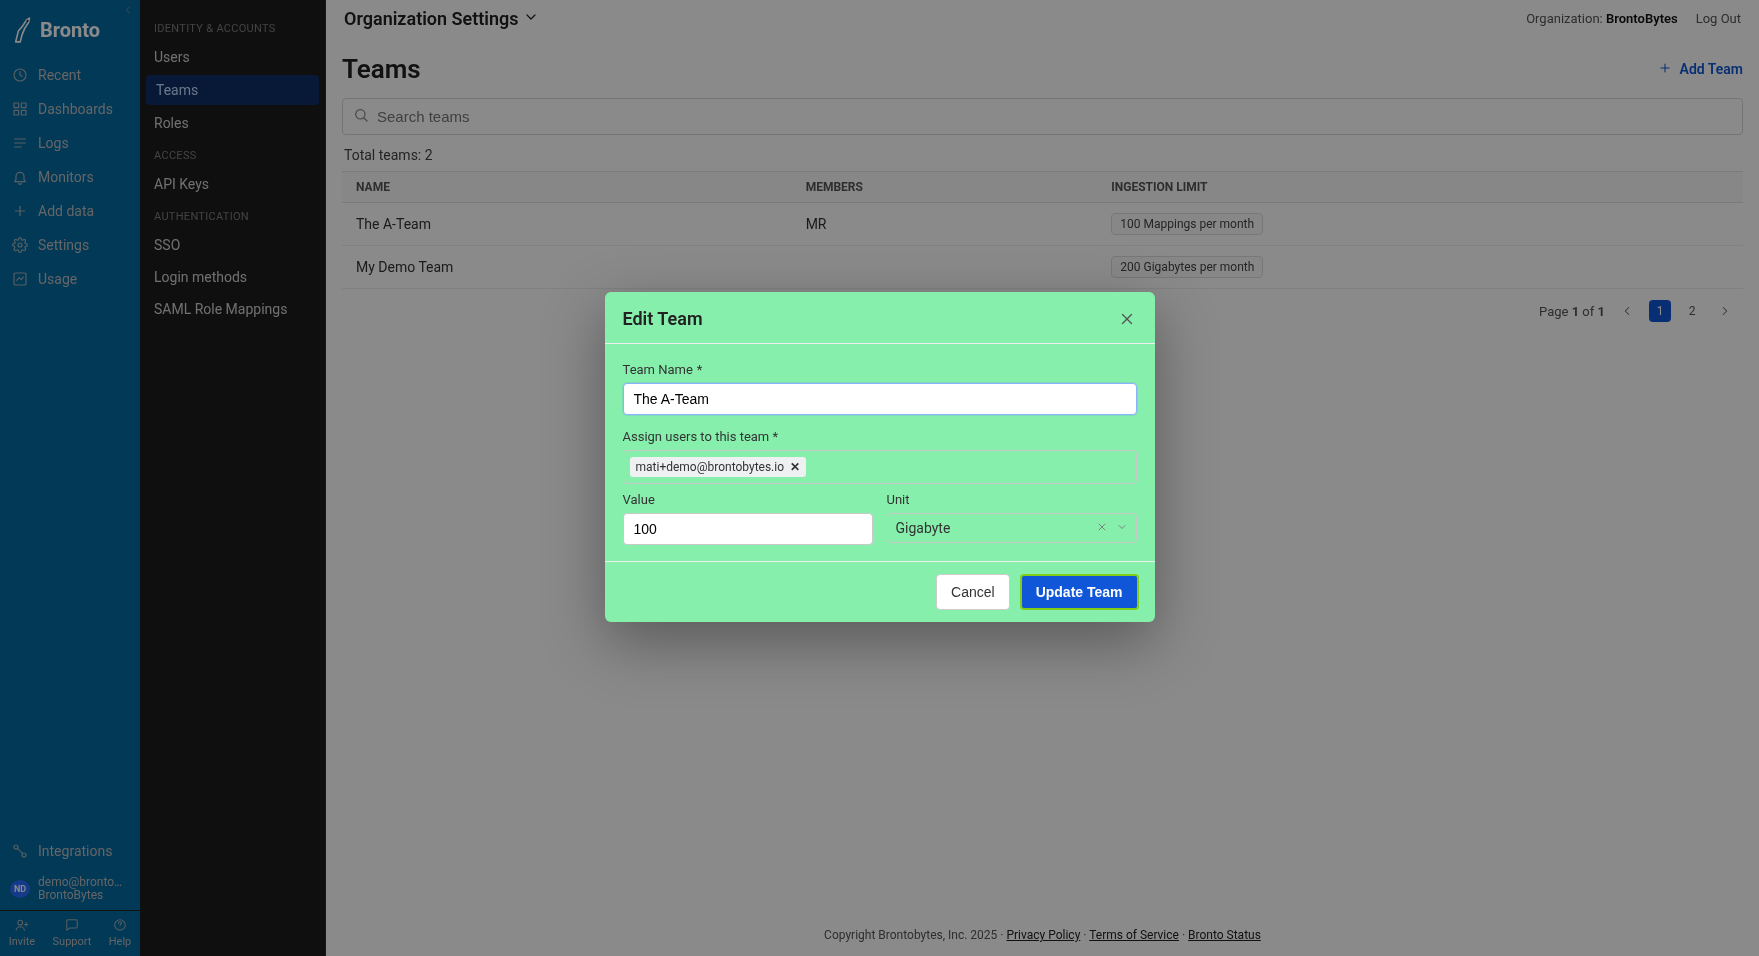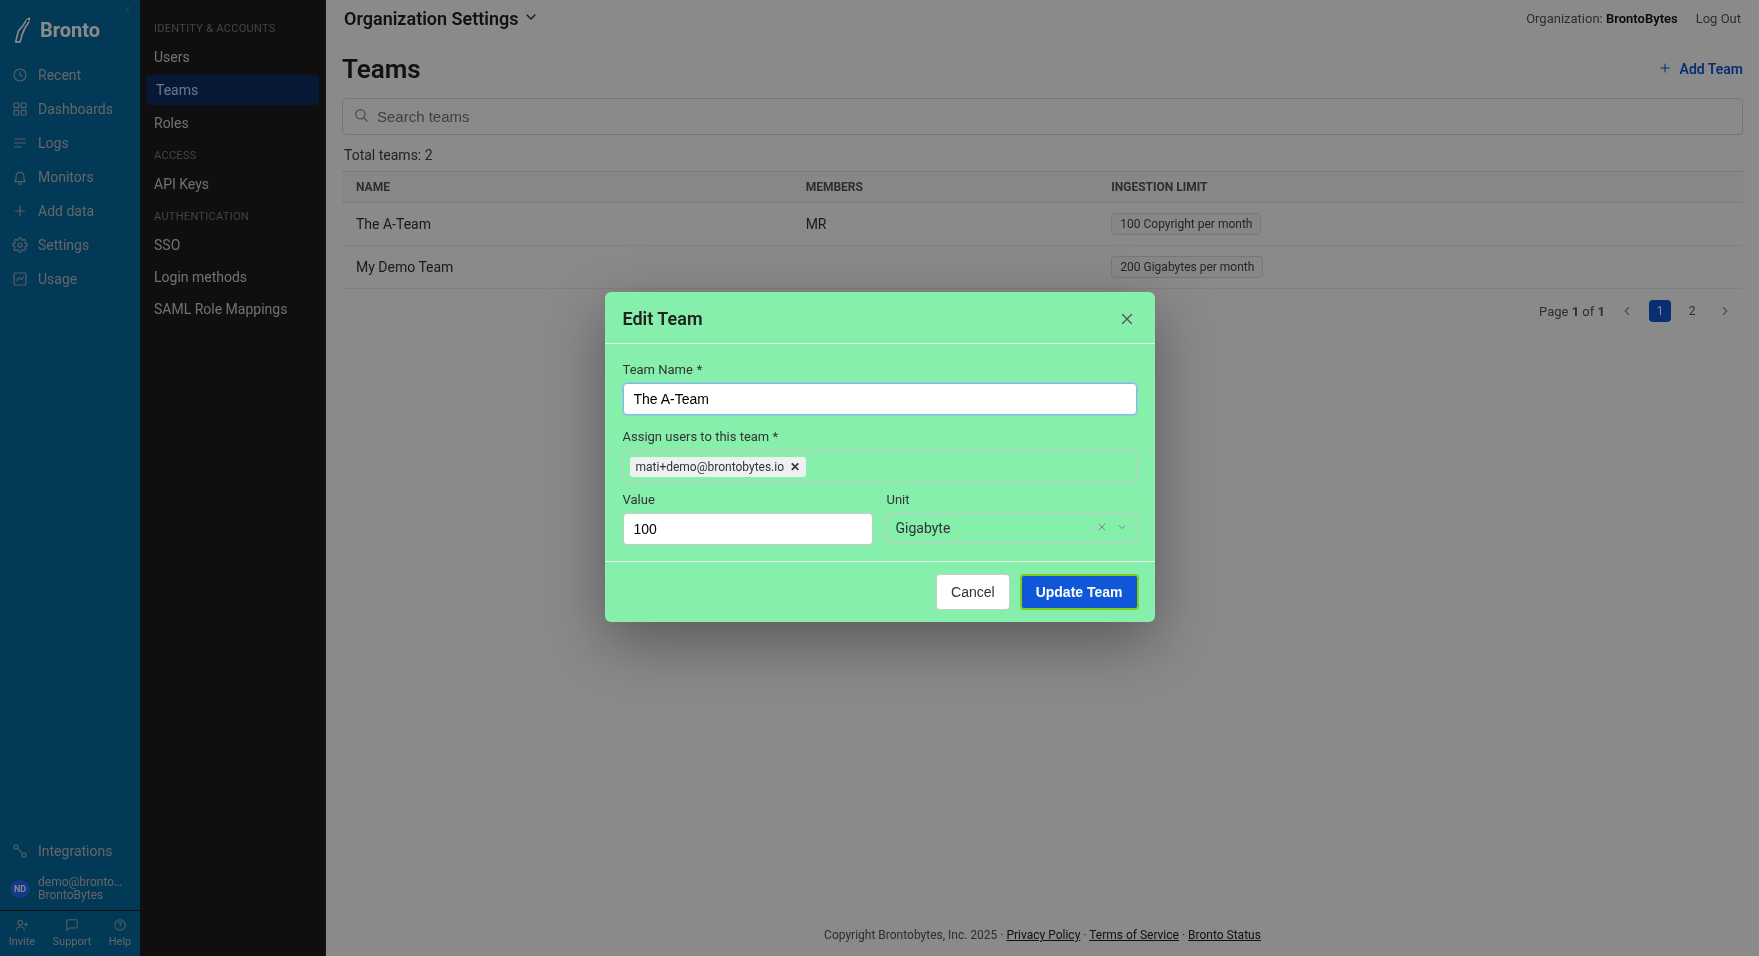--- a/index.html
+++ b/index.html
@@ -387,21 +387,21 @@
           <tr>
             <th>NAME</th>
             <th>MEMBERS</th>
             <th>INGESTION LIMIT</th>
           </tr>
         </thead>
         <tbody>
           <tr>
             <td>The A-Team</td>
             <td>MR</td>
-            <td><span class="badge">100 Copyright per month</span></td>
+            <td><span class="badge">100 Mappings per month</span></td>
           </tr>
           <tr>
             <td>My Demo Team</td>
             <td></td>
             <td><span class="badge">200 Gigabytes per month</span></td>
           </tr>
         </tbody>
       </table>
 
       <div class="pager">

